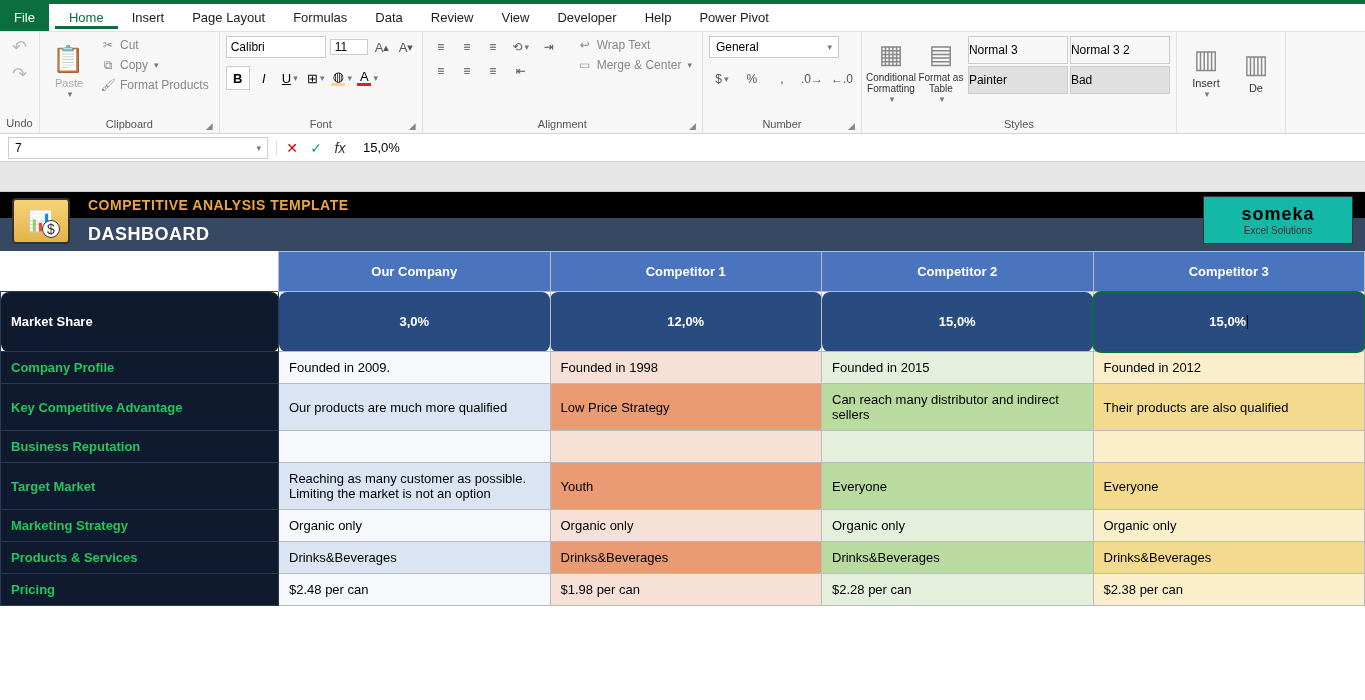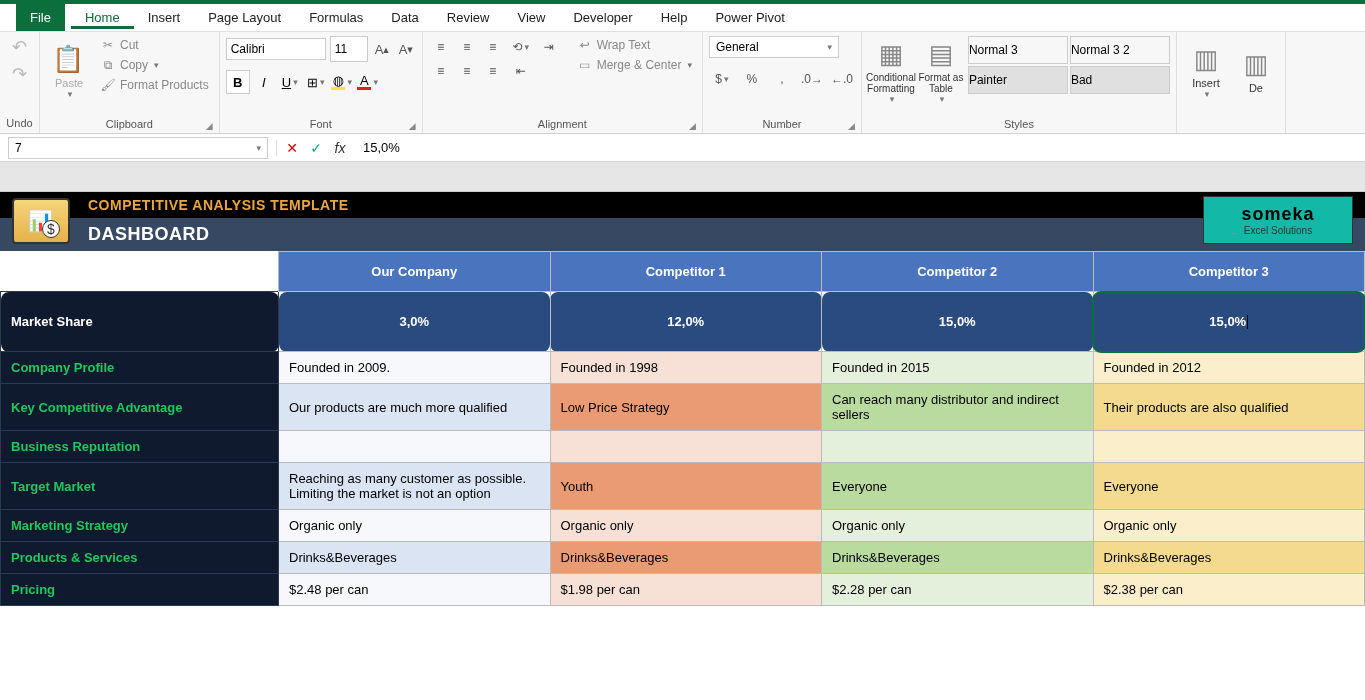--- a/index.html
+++ b/index.html
@@ -2,21 +2,21 @@
 <html><head>
 <meta charset="utf-8">
 <style>
 * { margin: 0; padding: 0; box-sizing: border-box; font-family: "Segoe UI", Tahoma, sans-serif; }
 body { background: #fff; overflow: hidden; width: 1365px; height: 700px; }
 
 
 .titlebar { height: 4px; background: #0a6e3d; }
 
 
-.ribbon-tabs { display: flex; align-items: center; height: 28px; background: #fff; border-bottom: 1px solid #e0e0e0; padding-left: 16px; }
+.ribbon-tabs { display: flex; align-items: center; height: 28px; background: #fff; border-bottom: 1px solid #e0e0e0; padding-left: 0; }
 .ribbon-tab { padding: 4px 14px; font-size: 13px; color: #222; cursor: pointer; }
 .ribbon-tab.active { color: #0a6e3d; border-bottom: 3px solid #0a6e3d; font-weight: 500; }
 .ribbon-tab.file { color: #fff; background: #0a6e3d; padding: 6px 14px; margin-right: 6px; }
 .ribbon-tab.home { padding-bottom: 1px; }
 
 
 .ribbon { display: flex; height: 102px; background: #f7f7f7; border-bottom: 1px solid #d4d4d4; }
 .ribbon-group { border-right: 1px solid #e0e0e0; padding: 4px 6px 2px 6px; display: flex; flex-direction: column; justify-content: space-between; }
 .ribbon-group-content { display: flex; align-items: flex-start; gap: 4px; flex: 1; }
 .ribbon-group-label { text-align: center; font-size: 11px; color: #555; padding: 1px 0; position: relative; }
@@ -25,21 +25,21 @@
 .btn-large { display: flex; flex-direction: column; align-items: center; justify-content: center; width: 46px; height: 70px; font-size: 11px; color: #333; cursor: pointer; }
 .btn-large .icon { font-size: 26px; margin-bottom: 2px; color: #888; }
 .btn-large.disabled { color: #aaa; }
 .btn-stack { display: flex; flex-direction: column; gap: 2px; font-size: 12px; color: #888; }
 .btn-small { display: flex; align-items: center; gap: 4px; padding: 2px 4px; cursor: pointer; font-size: 12px; }
 .btn-small .icon { width: 16px; text-align: center; }
 
 
 .font-row1 { display: flex; gap: 4px; align-items: center; margin-bottom: 4px; }
 .font-name { width: 100px; height: 22px; border: 1px solid #ccc; font-size: 12px; padding: 2px 4px; background: #fff; }
-.font-size { width: 38px; height: 26px; border: 1px solid #ccc; font-size: 12px; padding: 2px 4px; background: #fff; }
+.font-size { width: 38px; height: 16px; border: 1px solid #ccc; font-size: 12px; padding: 2px 4px; background: #fff; }
 .font-btn { width: 20px; height: 20px; display: flex; align-items: center; justify-content: center; font-size: 13px; color: #555; cursor: pointer; }
 .font-row2 { display: flex; gap: 2px; align-items: center; }
 .font-row2 .tool { width: 24px; height: 24px; border: 1px solid transparent; display: flex; align-items: center; justify-content: center; font-size: 13px; cursor: pointer; }
 .font-row2 .tool.boxed { border: 1px solid #ccc; background: #fff; }
 .color-under { display: flex; flex-direction: column; align-items: center; line-height: 1; }
 .color-bar { height: 3px; width: 14px; }
 .col-fill { background: #ffd966; }
 .col-font { background: #d62424; }
 
 

